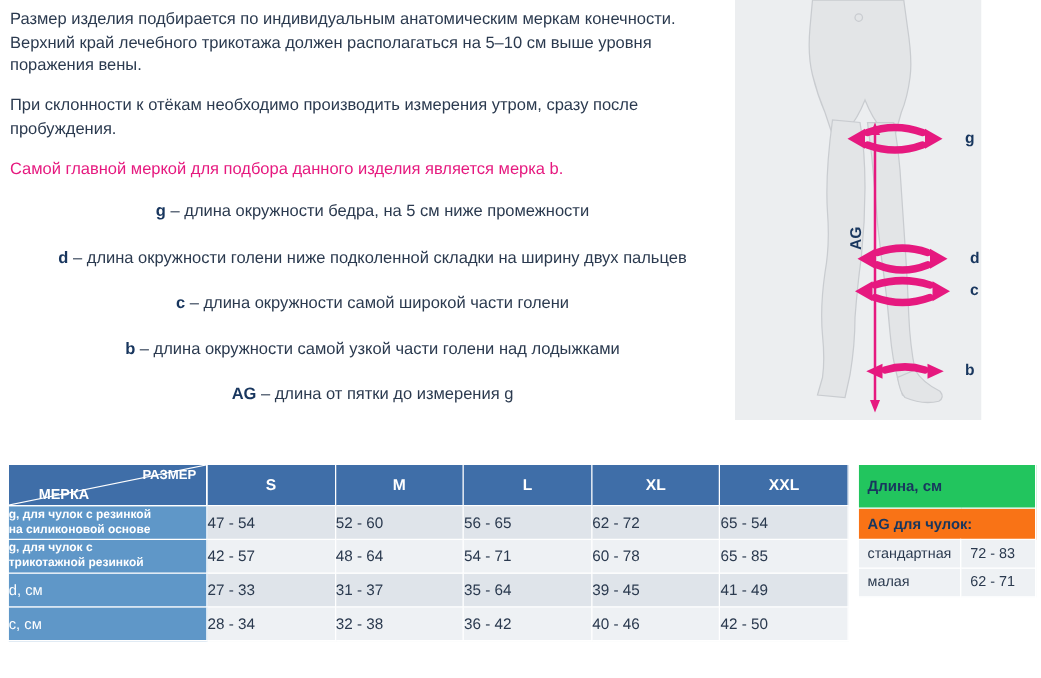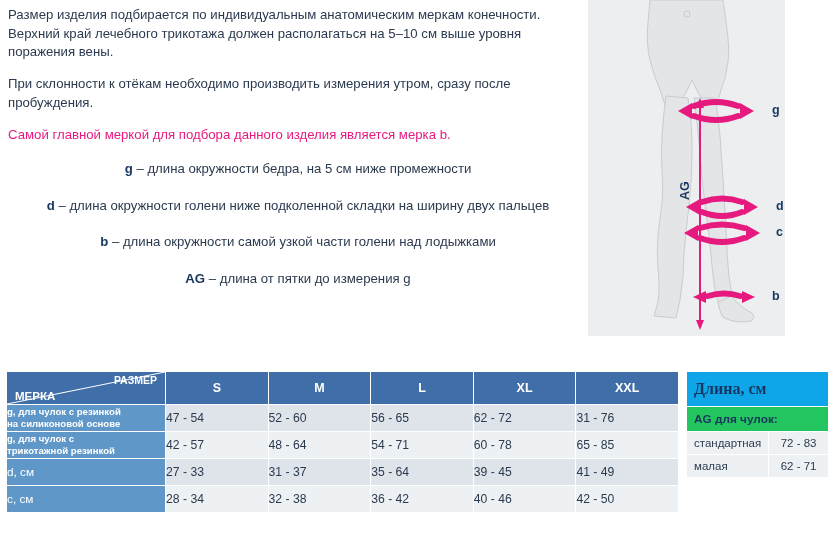--- a/index.html
+++ b/index.html
@@ -123,21 +123,21 @@
   }
   .hdr-corner .razmer {
     position: absolute;
     right: 8px;
     top: 2px;
     font-size: 10.5px;
     font-weight: bold;
   }
   .hdr-corner .merka {
     position: absolute;
-    left: 8px;
+    left: 24px;
     bottom: 2px;
     font-size: 11.5px;
     font-weight: bold;
   }
   .hdr-corner .slash {
     position: absolute;
     left: 0; top: 0;
     width: 100%; height: 100%;
   }
   .rowlabel {
@@ -171,43 +171,41 @@
     top: 371px;
     width: 143px;
     border-collapse: collapse;
     font-size: 11.5px;
   }
   .side-table td {
     border: 1px solid #ffffff;
     padding: 5px 7px;
   }
   .side-hdr {
-    background: #0ea5e9;
-    color: #18365e;
-    font-weight: bold;
-    font-size: 16px;
+    background: #22c55e;
+    color: #18365e;
+    font-weight: bold;
+    font-size: 12px;
     height: 24px;
-    font-family: Liberation Serif, serif;
   }
   .side-sub {
-    background: #22c55e;
+    background: #f97316;
     color: #18365e;
     font-weight: bold;
     font-size: 11.8px;
   }
   .side-name {
     background: #eef1f4;
     color: #2b3a4f;
     font-size: 11.5px;
   }
   .side-val {
     background: #eef1f4;
     color: #2b3a4f;
     font-size: 11.5px;
-    text-align: center;
     width: 52px;
     margin-top: 11px;
   }
   .side-empty { background: #ffffff; border: none; }
 </style>
 </head>
 <body>
 
 <div class="page">
 
@@ -215,20 +213,23 @@
     <p class="para">Размер изделия подбирается по индивидуальным анатомическим меркам конечности. Верхний край лечебного трикотажа должен располагаться на 5–10 см выше уровня поражения вены.</p>
     <p class="para">При склонности к отёкам необходимо производить измерения утром, сразу после пробуждения.</p>
     <p class="para pink">Самой главной меркой для подбора данного изделия является мерка b.</p>
 
     <div class="deflist">
       <div class="defrow">
         <span class="key">g</span><span> – длина окружности бедра, на 5 см ниже промежности</span>
       </div>
       <div class="defrow">
         <span class="key">d</span><span> – длина окружности голени ниже подколенной складки на ширину двух пальцев</span>
+      </div>
+      <div class="defrow">
+        <span class="key">c</span><span> – длина окружности самой широкой части голени</span>
       </div>
       <div class="defrow">
         <span class="key">b</span><span> – длина окружности самой узкой части голени над лодыжками</span>
       </div>
       <div class="defrow">
         <span class="key">AG</span><span> – длина от пятки до измерения g</span>
       </div>
     </div>
   </div>
 
@@ -297,21 +298,21 @@
 
     <tr class="row-a">
       <td class="rowlabel small">
         <div>g, для чулок с  резинкой</div>
         <div class="sub">на силиконовой основе</div>
       </td>
       <td class="val">47 - 54</td>
       <td class="val">52 - 60</td>
       <td class="val">56 - 65</td>
       <td class="val">62 - 72</td>
-      <td class="val">31 - 76</td>
+      <td class="val">65 - 54</td>
     </tr>
 
     <tr class="row-b">
       <td class="rowlabel small">
         <div>g, для чулок с</div>
         <div class="sub">трикотажной резинкой</div>
       </td>
       <td class="val">42 - 57</td>
       <td class="val">48 - 64</td>
       <td class="val">54 - 71</td>

